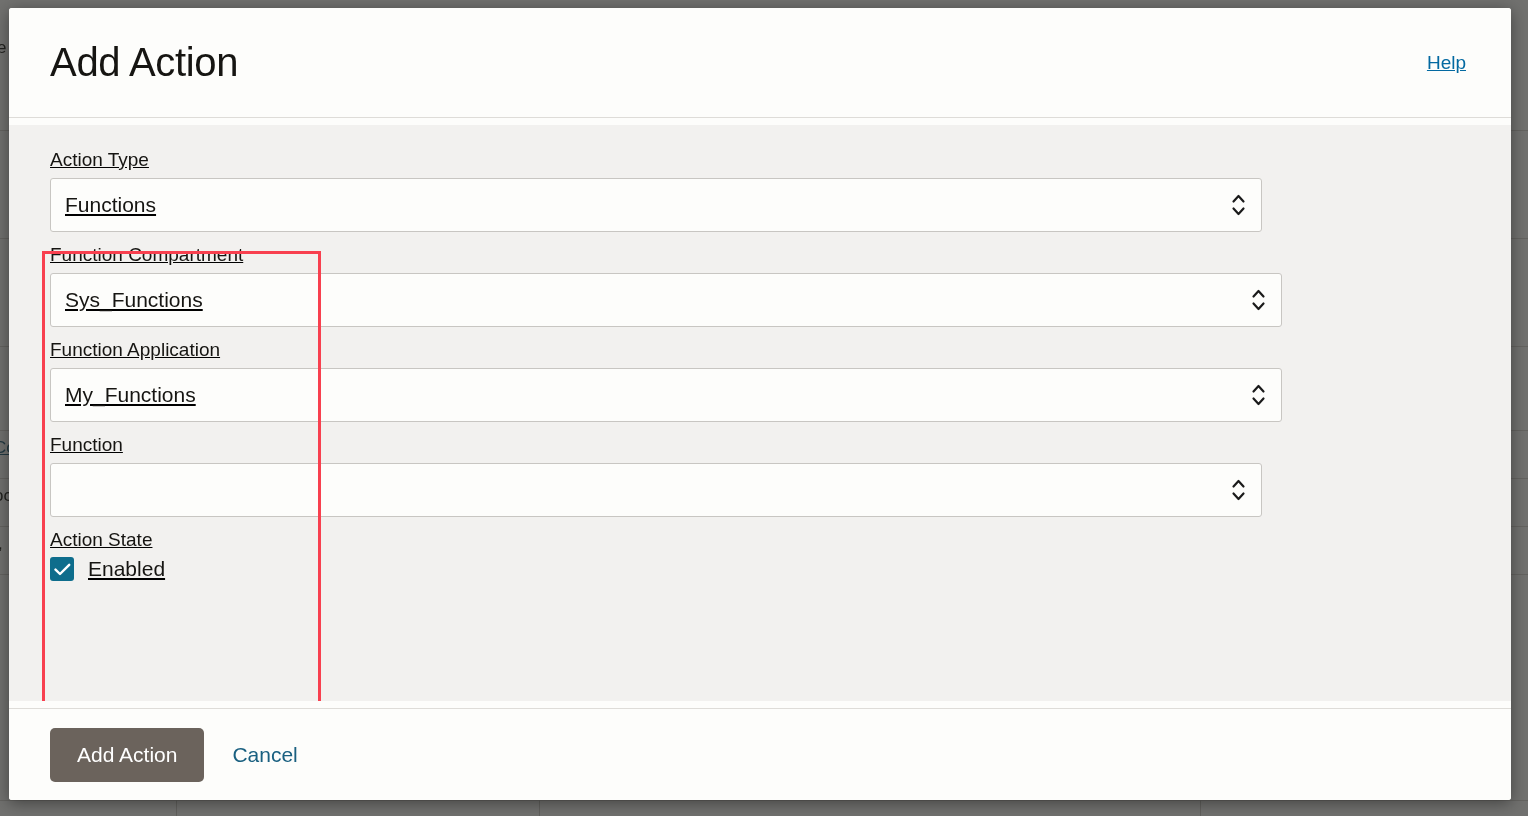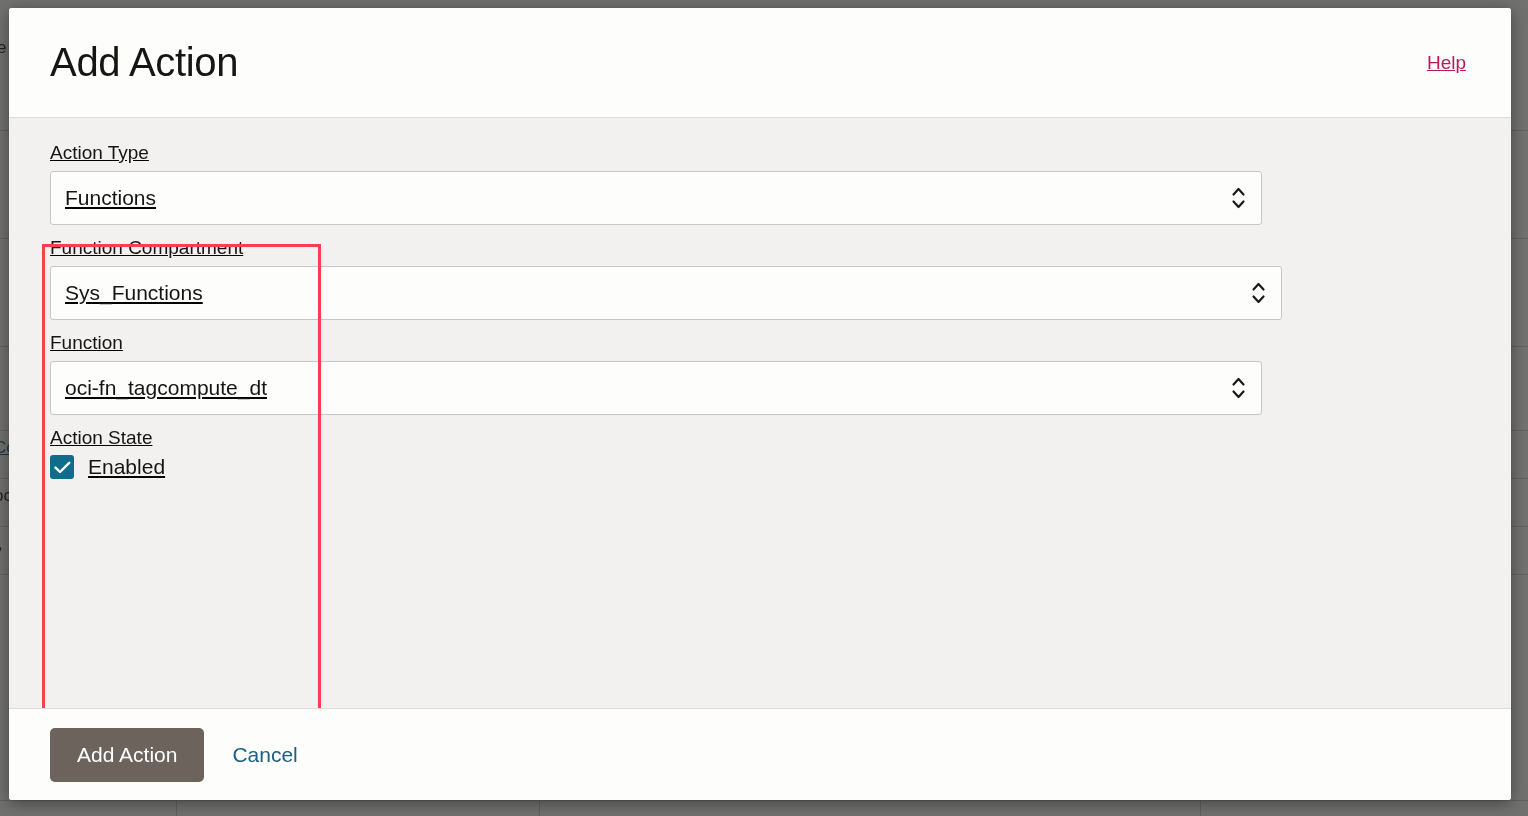--- a/index.html
+++ b/index.html
@@ -65,20 +65,21 @@
     top: 8px;
     width: 1502px;
     height: 792px;
     background: #fdfdfb;
     border-radius: 3px;
     box-shadow: 0 3px 16px rgba(0,0,0,0.42);
     z-index: 2;
     display: flex;
     flex-direction: column;
     overflow: hidden;
+    gap: 7px;
   }
 
   
   #dialog-header {
     height: 110px;
     min-height: 110px;
     background: #fdfdfb;
     border-bottom: 1px solid #dedcd8;
     display: flex;
     align-items: center;
@@ -87,21 +88,21 @@
     box-sizing: border-box;
   }
   #dialog-title {
     font-size: 40px;
     font-weight: 400;
     color: #161512;
     letter-spacing: -0.3px;
   }
   #help-link {
     font-size: 19px;
-    color: #be185d;
+    color: #0369a1;
     text-decoration: underline;
     cursor: pointer;
   }
 
   
   #dialog-body {
     flex: 1;
     background: #f2f1ef;
     position: relative;
     padding: 24px 45px 0 41px;
@@ -277,25 +278,36 @@
         <span class="select-value">Sys_Functions</span>
         <span class="stepper-icon">
           <svg width="15" height="28" viewBox="0 0 15 28" fill="none">
             <path d="M2.5 10.5 L7.5 5 L12.5 10.5" stroke="#1a1a1a" stroke-width="2.2" stroke-linecap="round" stroke-linejoin="round"></path>
             <path d="M2.5 17.5 L7.5 23 L12.5 17.5" stroke="#1a1a1a" stroke-width="2.2" stroke-linecap="round" stroke-linejoin="round"></path>
           </svg>
         </span>
       </div>
     </div>
 
+    <div class="field-block">
+      <label class="field-label">Function Application</label>
+      <div class="select-box w-short">
+        <span class="select-value">My_Functions</span>
+        <span class="stepper-icon">
+          <svg width="15" height="28" viewBox="0 0 15 28" fill="none">
+            <path d="M2.5 10.5 L7.5 5 L12.5 10.5" stroke="#1a1a1a" stroke-width="2.2" stroke-linecap="round" stroke-linejoin="round"></path>
+            <path d="M2.5 17.5 L7.5 23 L12.5 17.5" stroke="#1a1a1a" stroke-width="2.2" stroke-linecap="round" stroke-linejoin="round"></path>
+          </svg>
+        </span>
+      </div>
+    </div>
 
     <div class="field-block">
       <label class="field-label">Function</label>
       <div class="select-box w-full">
-        <span class="select-value">oci-fn_tagcompute_dt</span>
         <span class="stepper-icon">
           <svg width="15" height="28" viewBox="0 0 15 28" fill="none">
             <path d="M2.5 10.5 L7.5 5 L12.5 10.5" stroke="#1a1a1a" stroke-width="2.2" stroke-linecap="round" stroke-linejoin="round"></path>
             <path d="M2.5 17.5 L7.5 23 L12.5 17.5" stroke="#1a1a1a" stroke-width="2.2" stroke-linecap="round" stroke-linejoin="round"></path>
           </svg>
         </span>
       </div>
     </div>
 
     <div class="field-block">

